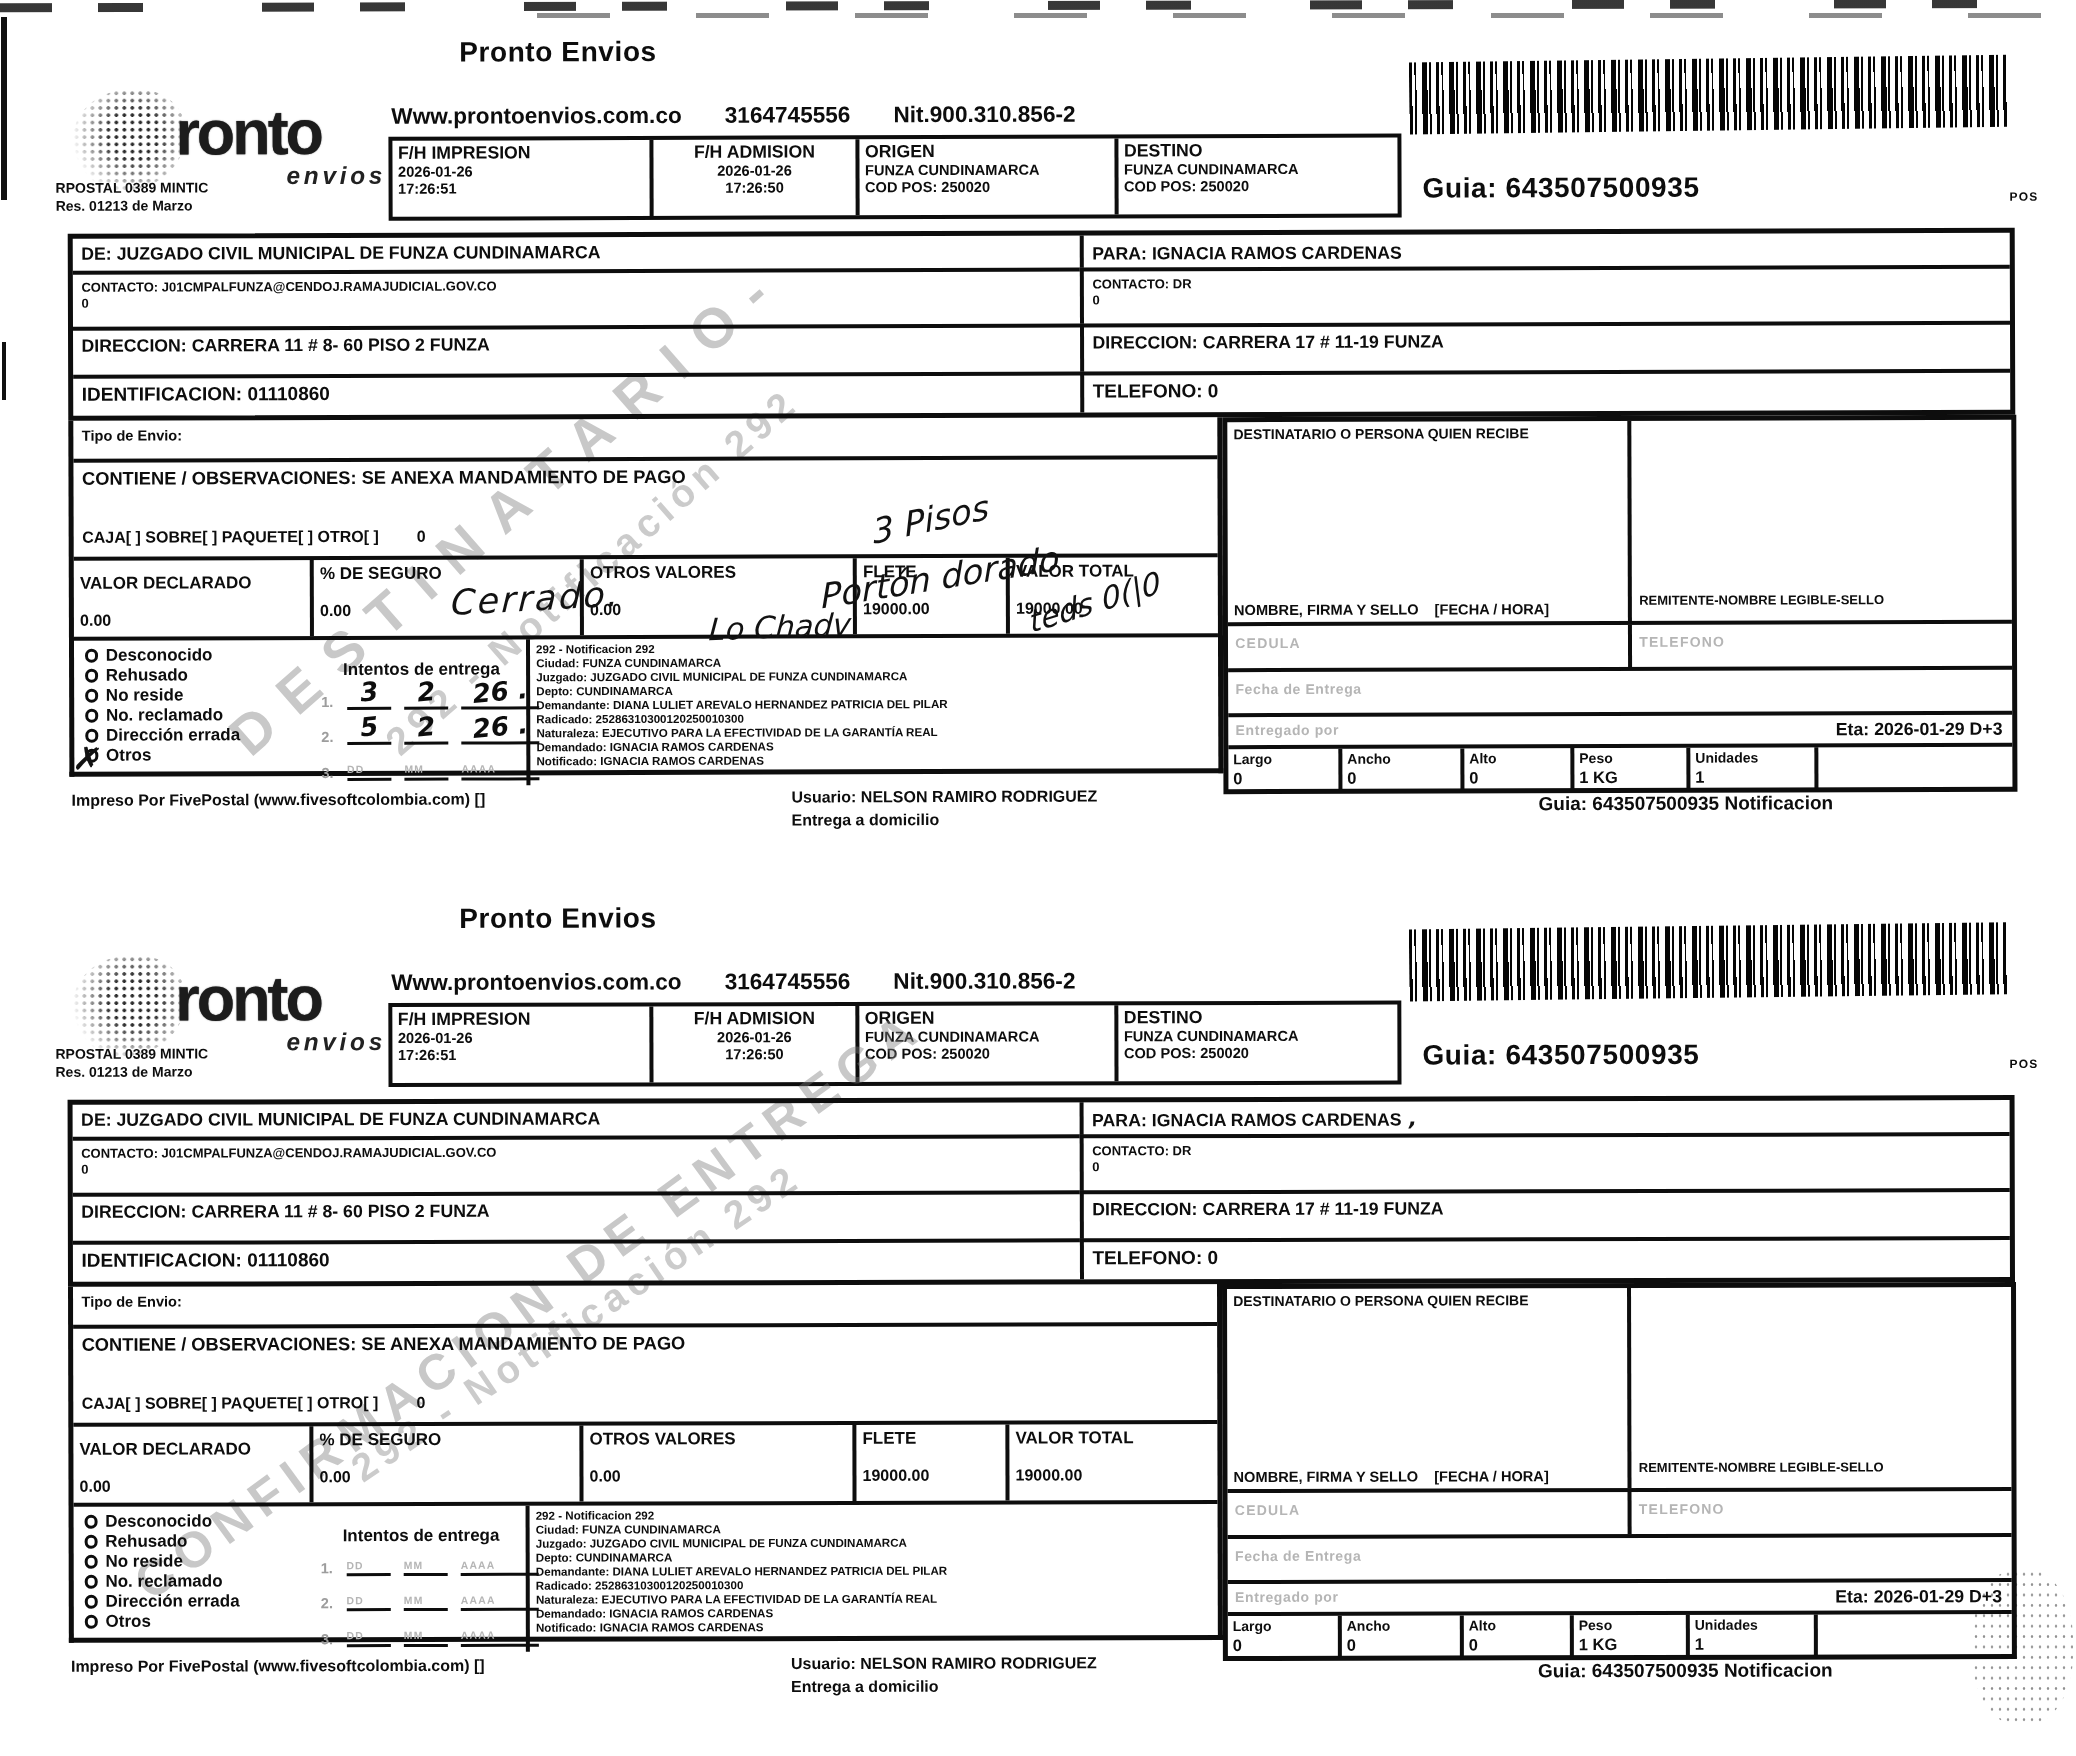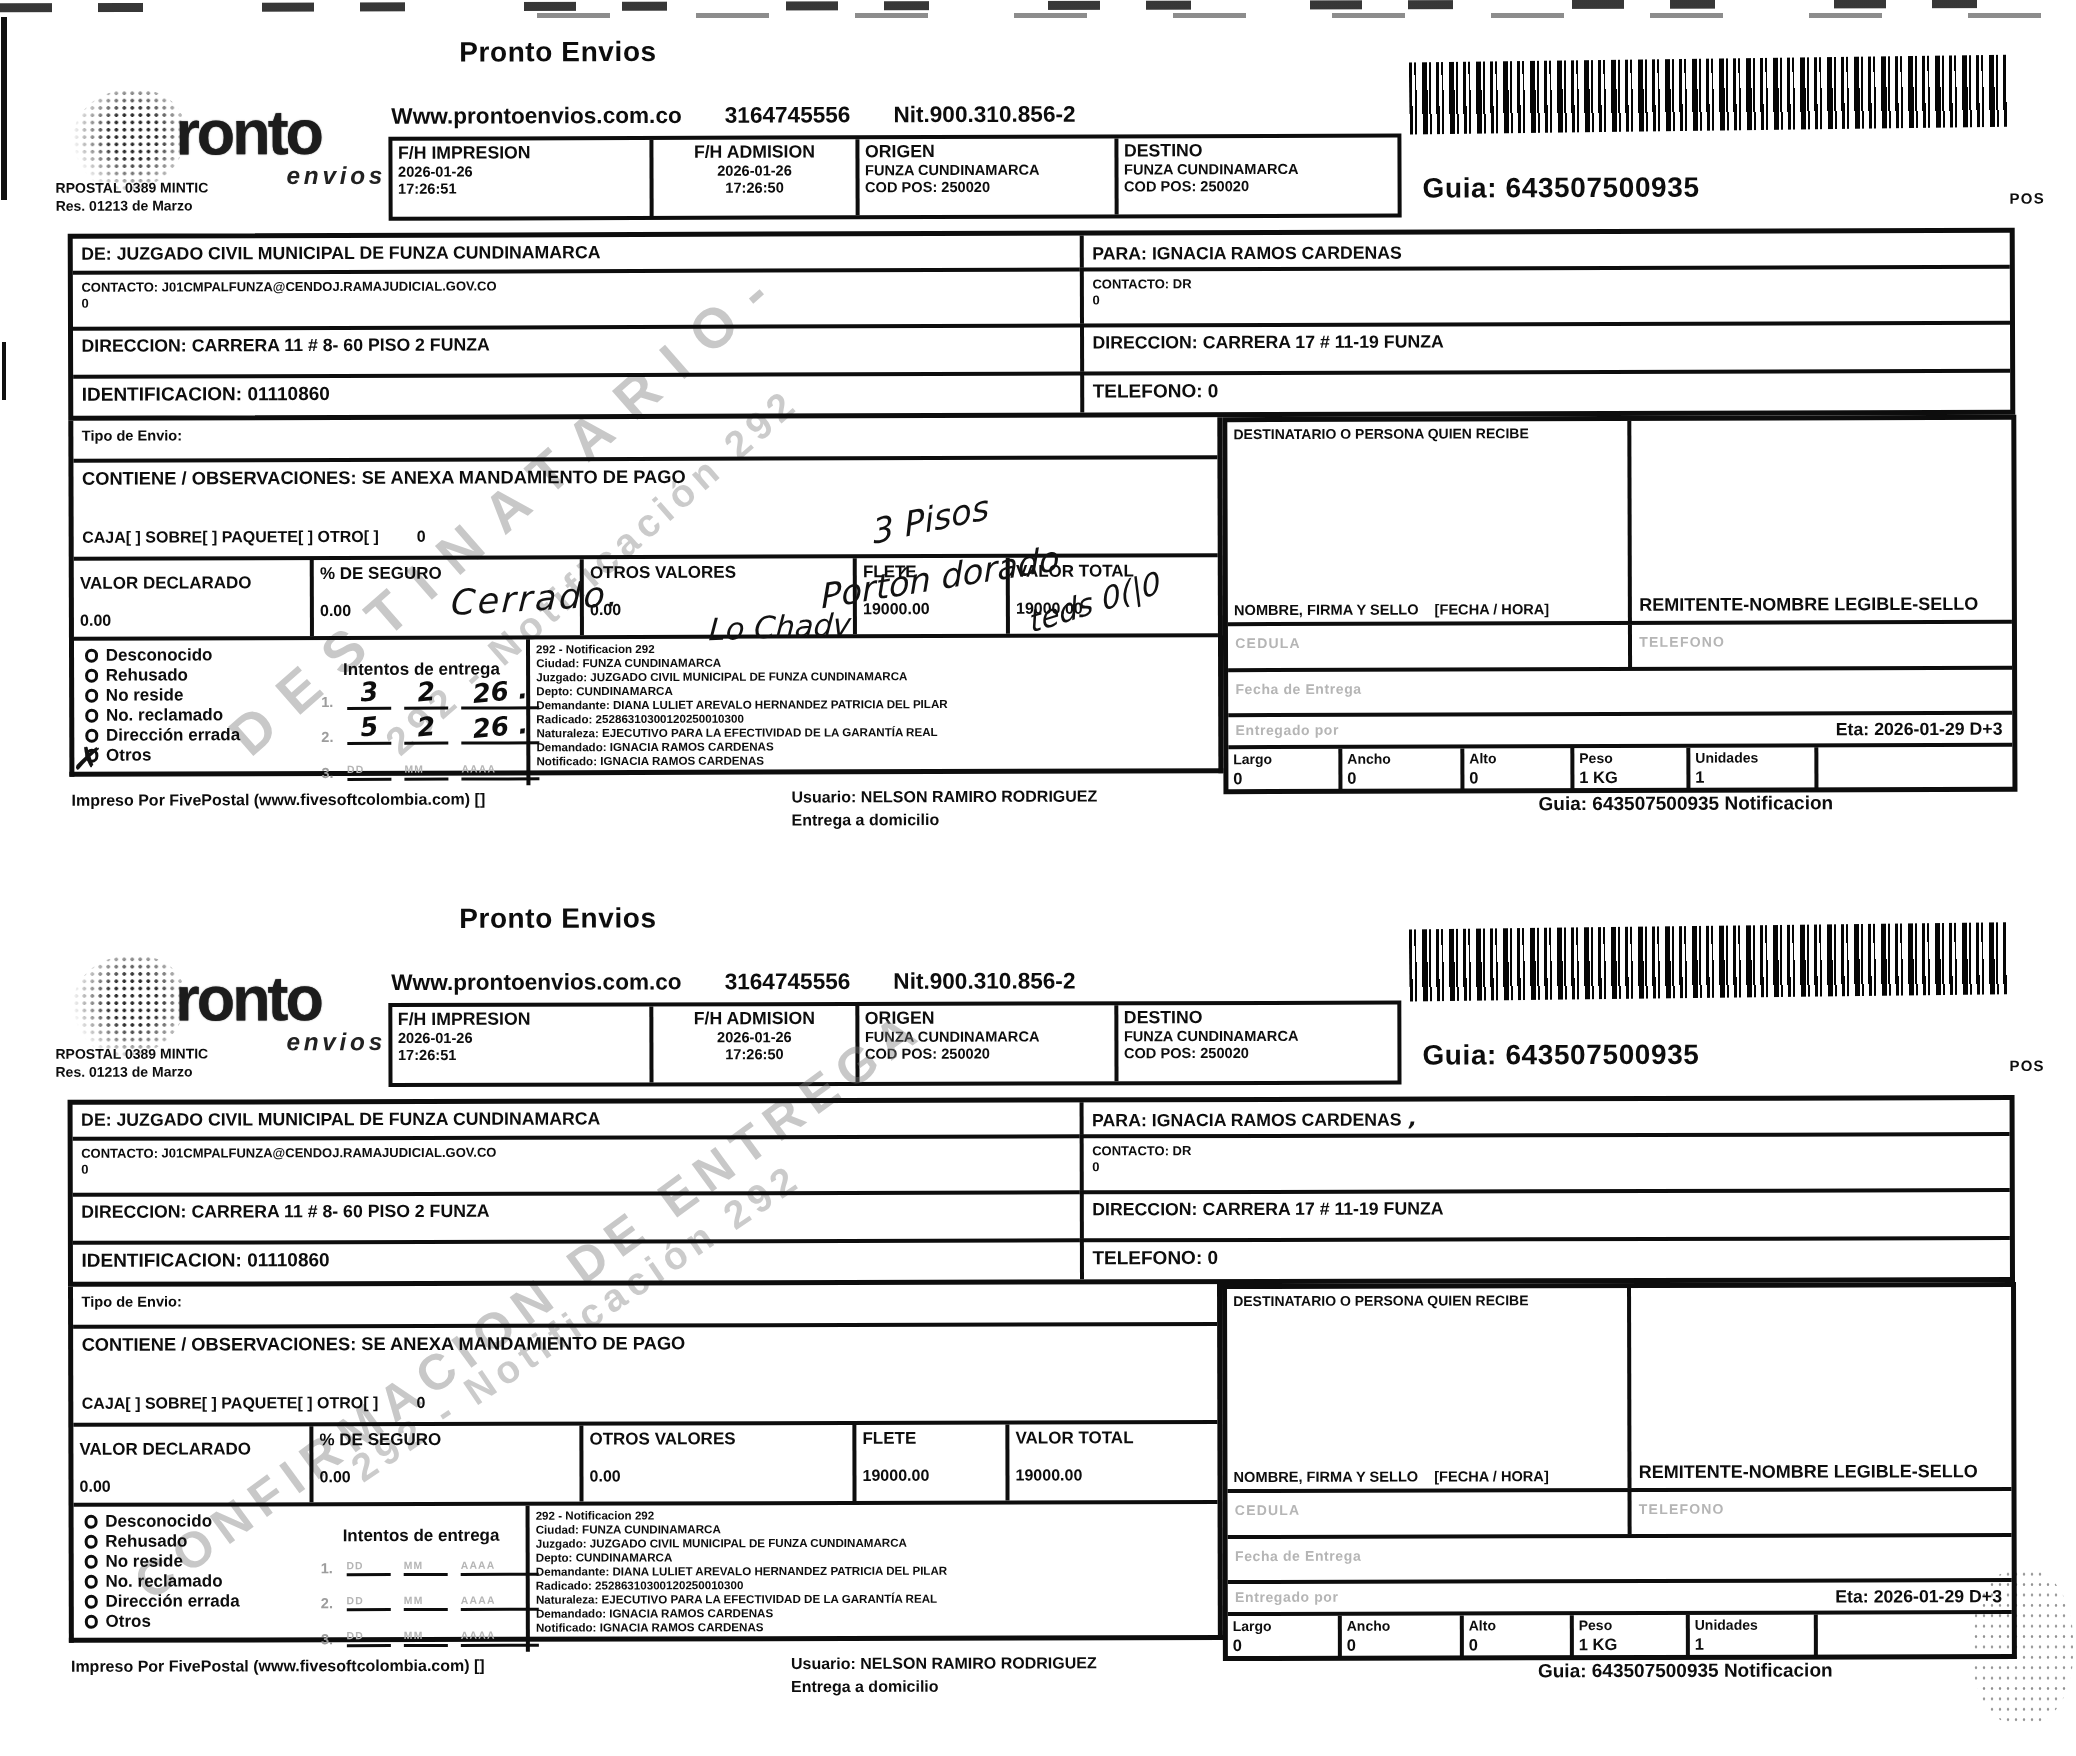--- a/index.html
+++ b/index.html
@@ -53,21 +53,21 @@
   .ibox{border-right:4.3px solid #0d0d0d;padding:1.8px 5.5px;overflow:hidden;}
   .ibox:last-child{border-right:none;}
   .ib1{width:261px;}.ib2{width:206px;text-align:center;}.ib3{width:259px;}.ib4{flex:1;}
   .ibox .lbl{font-size:17.7px;font-weight:700;}
   .ibox .ln{font-size:14.6px;font-weight:700;line-height:17px;}
 
   
   .barcode{position:absolute;left:1409px;top:55px;width:598px;height:72px;transform:rotate(-.55deg);
     background:repeating-linear-gradient(90deg,#050505 0 3.1px,#fff 3.1px 5.5px,#050505 5.5px 7.3px,#fff 7.3px 13px,#050505 13px 18.3px,#fff 18.3px 20px,#050505 20px 22px,#fff 22px 27px);}
   .guia-main{position:absolute;left:1422px;top:168px;font-size:28px;font-weight:700;letter-spacing:0.6px;}
-  .pos{position:absolute;left:2009px;top:187px;font-size:15px;font-weight:700;letter-spacing:1.2px;text-align:center;}
+  .pos{position:absolute;left:2009px;top:187px;font-size:12px;font-weight:700;letter-spacing:1.2px;text-align:center;}
 
   
   .addr{position:absolute;left:67px;top:225px;width:1947px;height:187px;border:5.5px solid #0d0d0d;
     display:grid;grid-template-columns:1007px 1fr;grid-template-rows:32px 56px 48px 1fr;z-index:2;background:transparent;}
   .addr .cell{padding:4.9px 8.5px 0 8.5px;font-weight:700;border-top:4.3px solid #0d0d0d;}
   .addr .cell.t{border-top:none;}
   .addr .cell.rc{border-left:4.3px solid #0d0d0d;}
   .f-big{font-size:17.7px;}
   .f-mid{font-size:19px;}
   .f-sm{font-size:13px;line-height:16px;}
@@ -101,21 +101,21 @@
 
   
   .panel{position:absolute;left:1221px;top:412px;width:794px;height:377px;border:5.5px solid #0d0d0d;
     display:grid;grid-template-rows:200px 46px 45px 32px 1fr;z-index:2;}
   .sig{display:grid;grid-template-columns:400px 1fr;}
   .sigl{position:relative;padding:3.7px 6.1px;}
   .sigr{border-left:4.3px solid #0d0d0d;position:relative;}
   .dest-h{font-size:14px;font-weight:700;}
   .nombre{position:absolute;left:6.1px;bottom:3.7px;font-size:14.6px;font-weight:700;}
   .fh{margin-left:16px;}
-  .remit{position:absolute;left:7.3px;bottom:5px;font-size:18px;font-weight:700;}
+  .remit{position:absolute;left:7.3px;bottom:13px;font-size:13px;font-weight:700;}
   .cedrow{border-top:4.3px solid #0d0d0d;display:grid;grid-template-columns:400px 1fr;}
   .cedl{padding:8.5px 7.3px;font-size:14px;font-weight:700;color:#b5b5b5;letter-spacing:1.2px;}
   .cedr{border-left:4.3px solid #0d0d0d;padding:8.5px 7.3px;font-size:14px;font-weight:700;color:#b5b5b5;letter-spacing:1.2px;}
   .fecharow{border-top:4.3px solid #0d0d0d;padding:8.5px 7.3px;font-size:14px;font-weight:700;color:#b5b5b5;letter-spacing:0.6px;}
   .entrow{border-top:4.3px solid #0d0d0d;position:relative;padding:4.9px 7.3px;}
   .entr{font-size:14px;font-weight:700;color:#b5b5b5;letter-spacing:0.6px;text-align:center;}
   .eta{position:absolute;right:9.8px;top:3.7px;font-size:17.7px;font-weight:700;}
   .dims{border-top:4.3px solid #0d0d0d;display:grid;grid-template-columns:110px 122px 110px 116px 128px 1fr;}
   .dcell{border-left:4.3px solid #0d0d0d;padding:2.4px 4.9px;}
   .dcell:first-child{border-left:none;}

